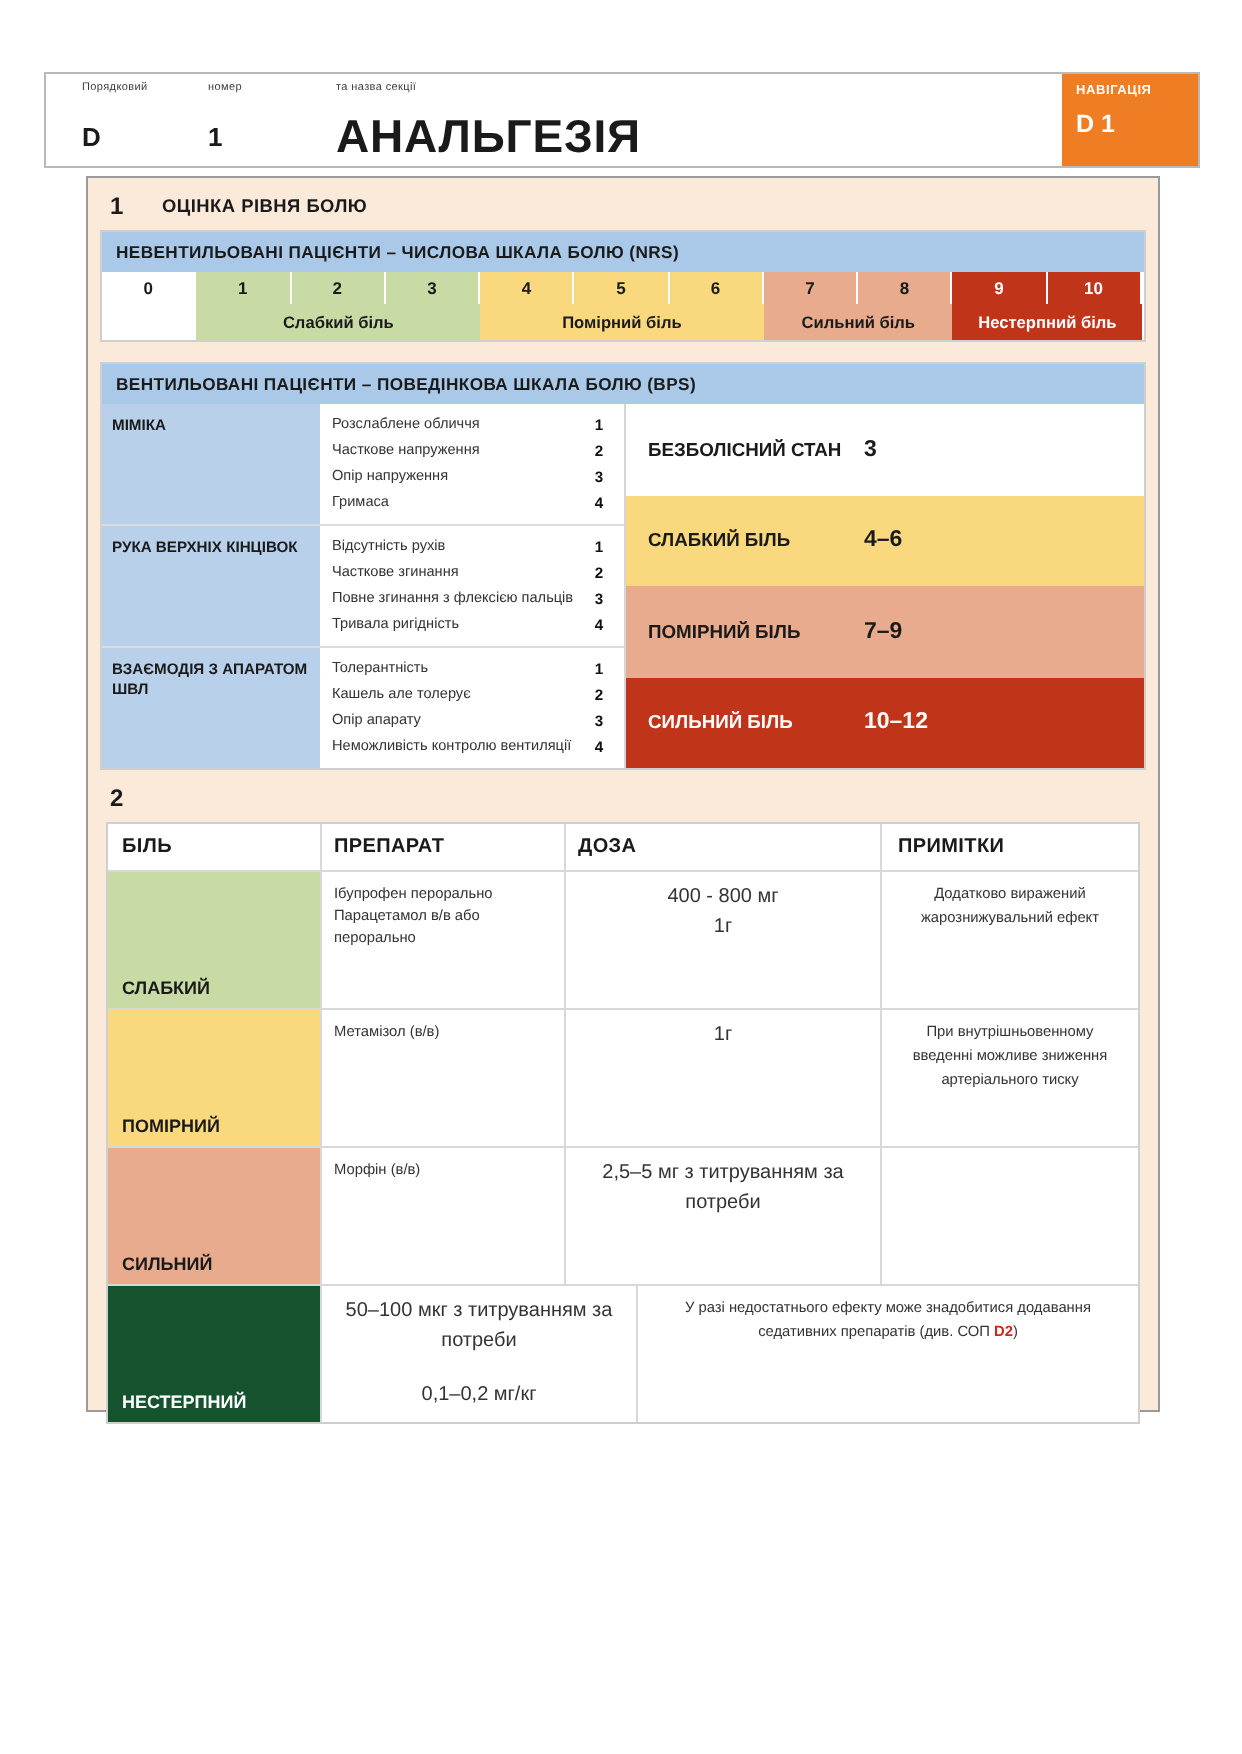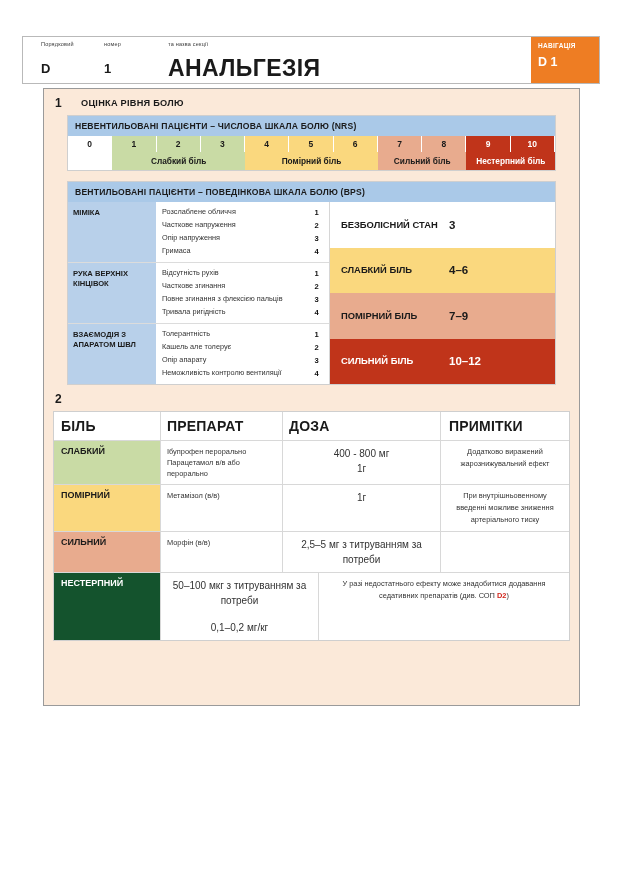--- a/index.html
+++ b/index.html
@@ -22,54 +22,54 @@
   .nav-badge .nb-top{font-size:6.5px;font-weight:bold;letter-spacing:.3px;}
   .nav-badge .nb-code{font-size:12.5px;font-weight:bold;margin-top:6px;}
 
   
   .card{position:absolute;left:43px;top:88px;width:537px;height:618px;background:#fbe9d9;border:1px solid #9a9a9a;box-sizing:border-box;}
 
   .sec-head{display:flex;align-items:center;padding:7px 0 5px 9px;}
   .sec-num{font-size:12px;font-weight:bold;width:26px;text-align:left;padding-left:2px;}
   .sec-title{font-size:9.2px;font-weight:bold;letter-spacing:.25px;}
 
-  .panel{margin:0 23px;background:#fff;border:1px solid #cfcfcf;box-sizing:border-box;}
+  .panel{margin:0 6px;background:#fff;border:1px solid #cfcfcf;box-sizing:border-box;}
   .bluebar{background:#aac9e8;font-size:8.6px;font-weight:bold;padding:5px 7px;letter-spacing:.2px;}
 
   
   .nrs-nums{display:flex;}
   .nrs-nums div{font-size:8.5px;font-weight:bold;text-align:center;padding:3px 0;border-right:1px solid #ffffff;box-sizing:border-box;}
   .nrs-labels{display:flex;}
   .nrs-labels div{font-size:8.3px;font-weight:bold;text-align:center;padding:4px 0;box-sizing:border-box;}
 
   
   .bps-body{display:flex;}
   .bps-left{width:262px;border-right:1px solid #d6d6d6;box-sizing:border-box;}
   .bps-grp{display:flex;border-bottom:1px solid #dcdcdc;}
   .bps-grp:last-child{border-bottom:none;}
-  .bps-cat{width:88px;background:#b8d0ea;font-size:7.6px;font-weight:bold;padding:6px 5px;box-sizing:border-box;line-height:1.35;}
+  .bps-cat{width:109px;background:#b8d0ea;font-size:7.6px;font-weight:bold;padding:6px 5px;box-sizing:border-box;line-height:1.35;}
   .bps-items{flex:1;padding:4px 0 4px 0;}
   .bps-item{display:flex;align-items:flex-start;font-size:7.3px;line-height:1.45;padding:1px 4px 1px 6px;color:#333;}
   .bps-item .txt{flex:1;padding-right:3px;}
   .bps-item .sc{width:17px;text-align:center;font-weight:bold;font-size:7.6px;color:#111;}
   .bps-right{flex:1;display:flex;flex-direction:column;}
   .bps-band{flex:1;display:flex;align-items:center;padding-left:11px;box-sizing:border-box;}
   .bps-band .bl{font-size:9.4px;font-weight:bold;width:108px;line-height:1.25;}
   .bps-band .bv{font-size:11.5px;font-weight:bold;}
 
   
   .tbl{margin:0 9px 9px 9px;background:#fff;border:1px solid #cfcfcf;box-sizing:border-box;}
   .trow{display:flex;border-bottom:1px solid #d8d8d8;}
   .trow:last-child{border-bottom:none;}
   .c1{width:107px;box-sizing:border-box;padding:5px 7px;border-right:1px solid #d8d8d8;}
   .c2{width:122px;box-sizing:border-box;padding:5px 6px;border-right:1px solid #d8d8d8;}
   .c3{width:158px;box-sizing:border-box;padding:5px 6px;border-right:1px solid #d8d8d8;text-align:center;}
   .c4{flex:1;box-sizing:border-box;padding:5px 8px;text-align:center;}
-  .thead .c1,.thead .c2,.thead .c3,.thead .c4{font-size:14px;font-weight:bold;letter-spacing:.2px;text-align:left;padding-top:6px;padding-bottom:6px;}
-  .sev{font-size:9px;font-weight:bold;}
+  .thead .c1,.thead .c2,.thead .c3,.thead .c4{font-size:10px;font-weight:bold;letter-spacing:.2px;text-align:left;padding-top:6px;padding-bottom:6px;}
+  .sev{font-size:9px;font-weight:bold;margin-top:48px;}
   .drug{font-size:7.4px;color:#333;line-height:1.5;}
   .dose{font-size:10px;color:#333;line-height:1.5;}
   .note{font-size:7.4px;color:#333;line-height:1.6;}
   .sop-red{color:#d1261b;font-weight:bold;}
   .subline{margin-top:12px;}
 </style>
 </head>
 <body>
 
 <div class="page">

